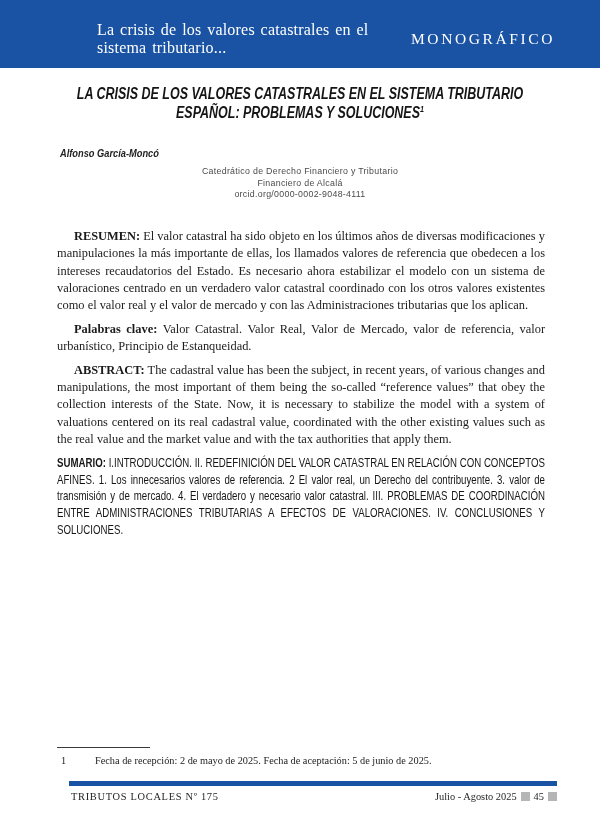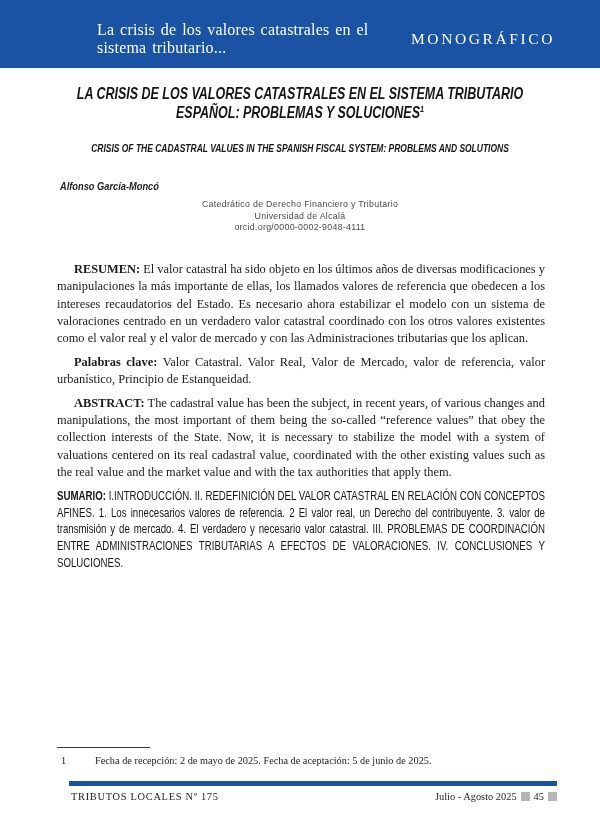--- a/index.html
+++ b/index.html
@@ -84,31 +84,28 @@
   <header class="band">
     <span class="running">La crisis de los valores catastrales en el sistema tributario...</span>
     <span class="section">MONOGRÁFICO</span>
   </header>
 
   <h1 class="title">
     <div class="cond">LA CRISIS DE LOS VALORES CATASTRALES EN EL SISTEMA TRIBUTARIO</div>
     <div class="cond"><span>ESPAÑOL: PROBLEMAS Y SOLUCIONES</span><sup>1</sup></div>
   </h1>
 
-  <div class="subtitle">
-    <div class="cond">CRISIS OF THE CADASTRAL VALUES IN THE SPANISH FISCAL SYSTEM: PROBLEMS AND SOLUTIONS</div>
-  </div>
 
   <div class="author-name">
     <div class="cond">Alfonso García-Moncó</div>
   </div>
 
   <div class="affiliation">
     <div>Catedrático de Derecho Financiero y Tributario</div>
-    <div>Universidad de Alcalá</div>
+    <div>Financiero de Alcalá</div>
     <div>orcid.org/0000-0002-9048-4111</div>
   </div>
 
 
   <div class="body">
     <p class="par"><span class="lead">RESUMEN:</span> <span>El valor catastral ha sido objeto en los últimos años de diversas modificaciones y manipulaciones la más importante de ellas, los llamados valores de referencia que obedecen a los intereses recaudatorios del Estado. Es necesario ahora estabilizar el modelo con un sistema de valoraciones centrado en un verdadero valor catastral coordinado con los otros valores existentes como el valor real y el valor de mercado y con las Administraciones tributarias que los aplican.</span></p>
 
     <p class="par"><span class="lead">Palabras clave:</span> <span>Valor Catastral. Valor Real, Valor de Mercado, valor de referencia, valor urbanístico, Principio de Estanqueidad.</span></p>
 
     <p class="par"><span class="lead">ABSTRACT:</span> <span>The cadastral value has been the subject, in recent years, of various changes and manipulations, the most important of them being the so-called “reference values” that obey the collection interests of the State. Now, it is necessary to stabilize the model with a system of valuations centered on its real cadastral value, coordinated with the other existing values such as the real value and the market value and with the tax authorities that apply them.</span></p>

